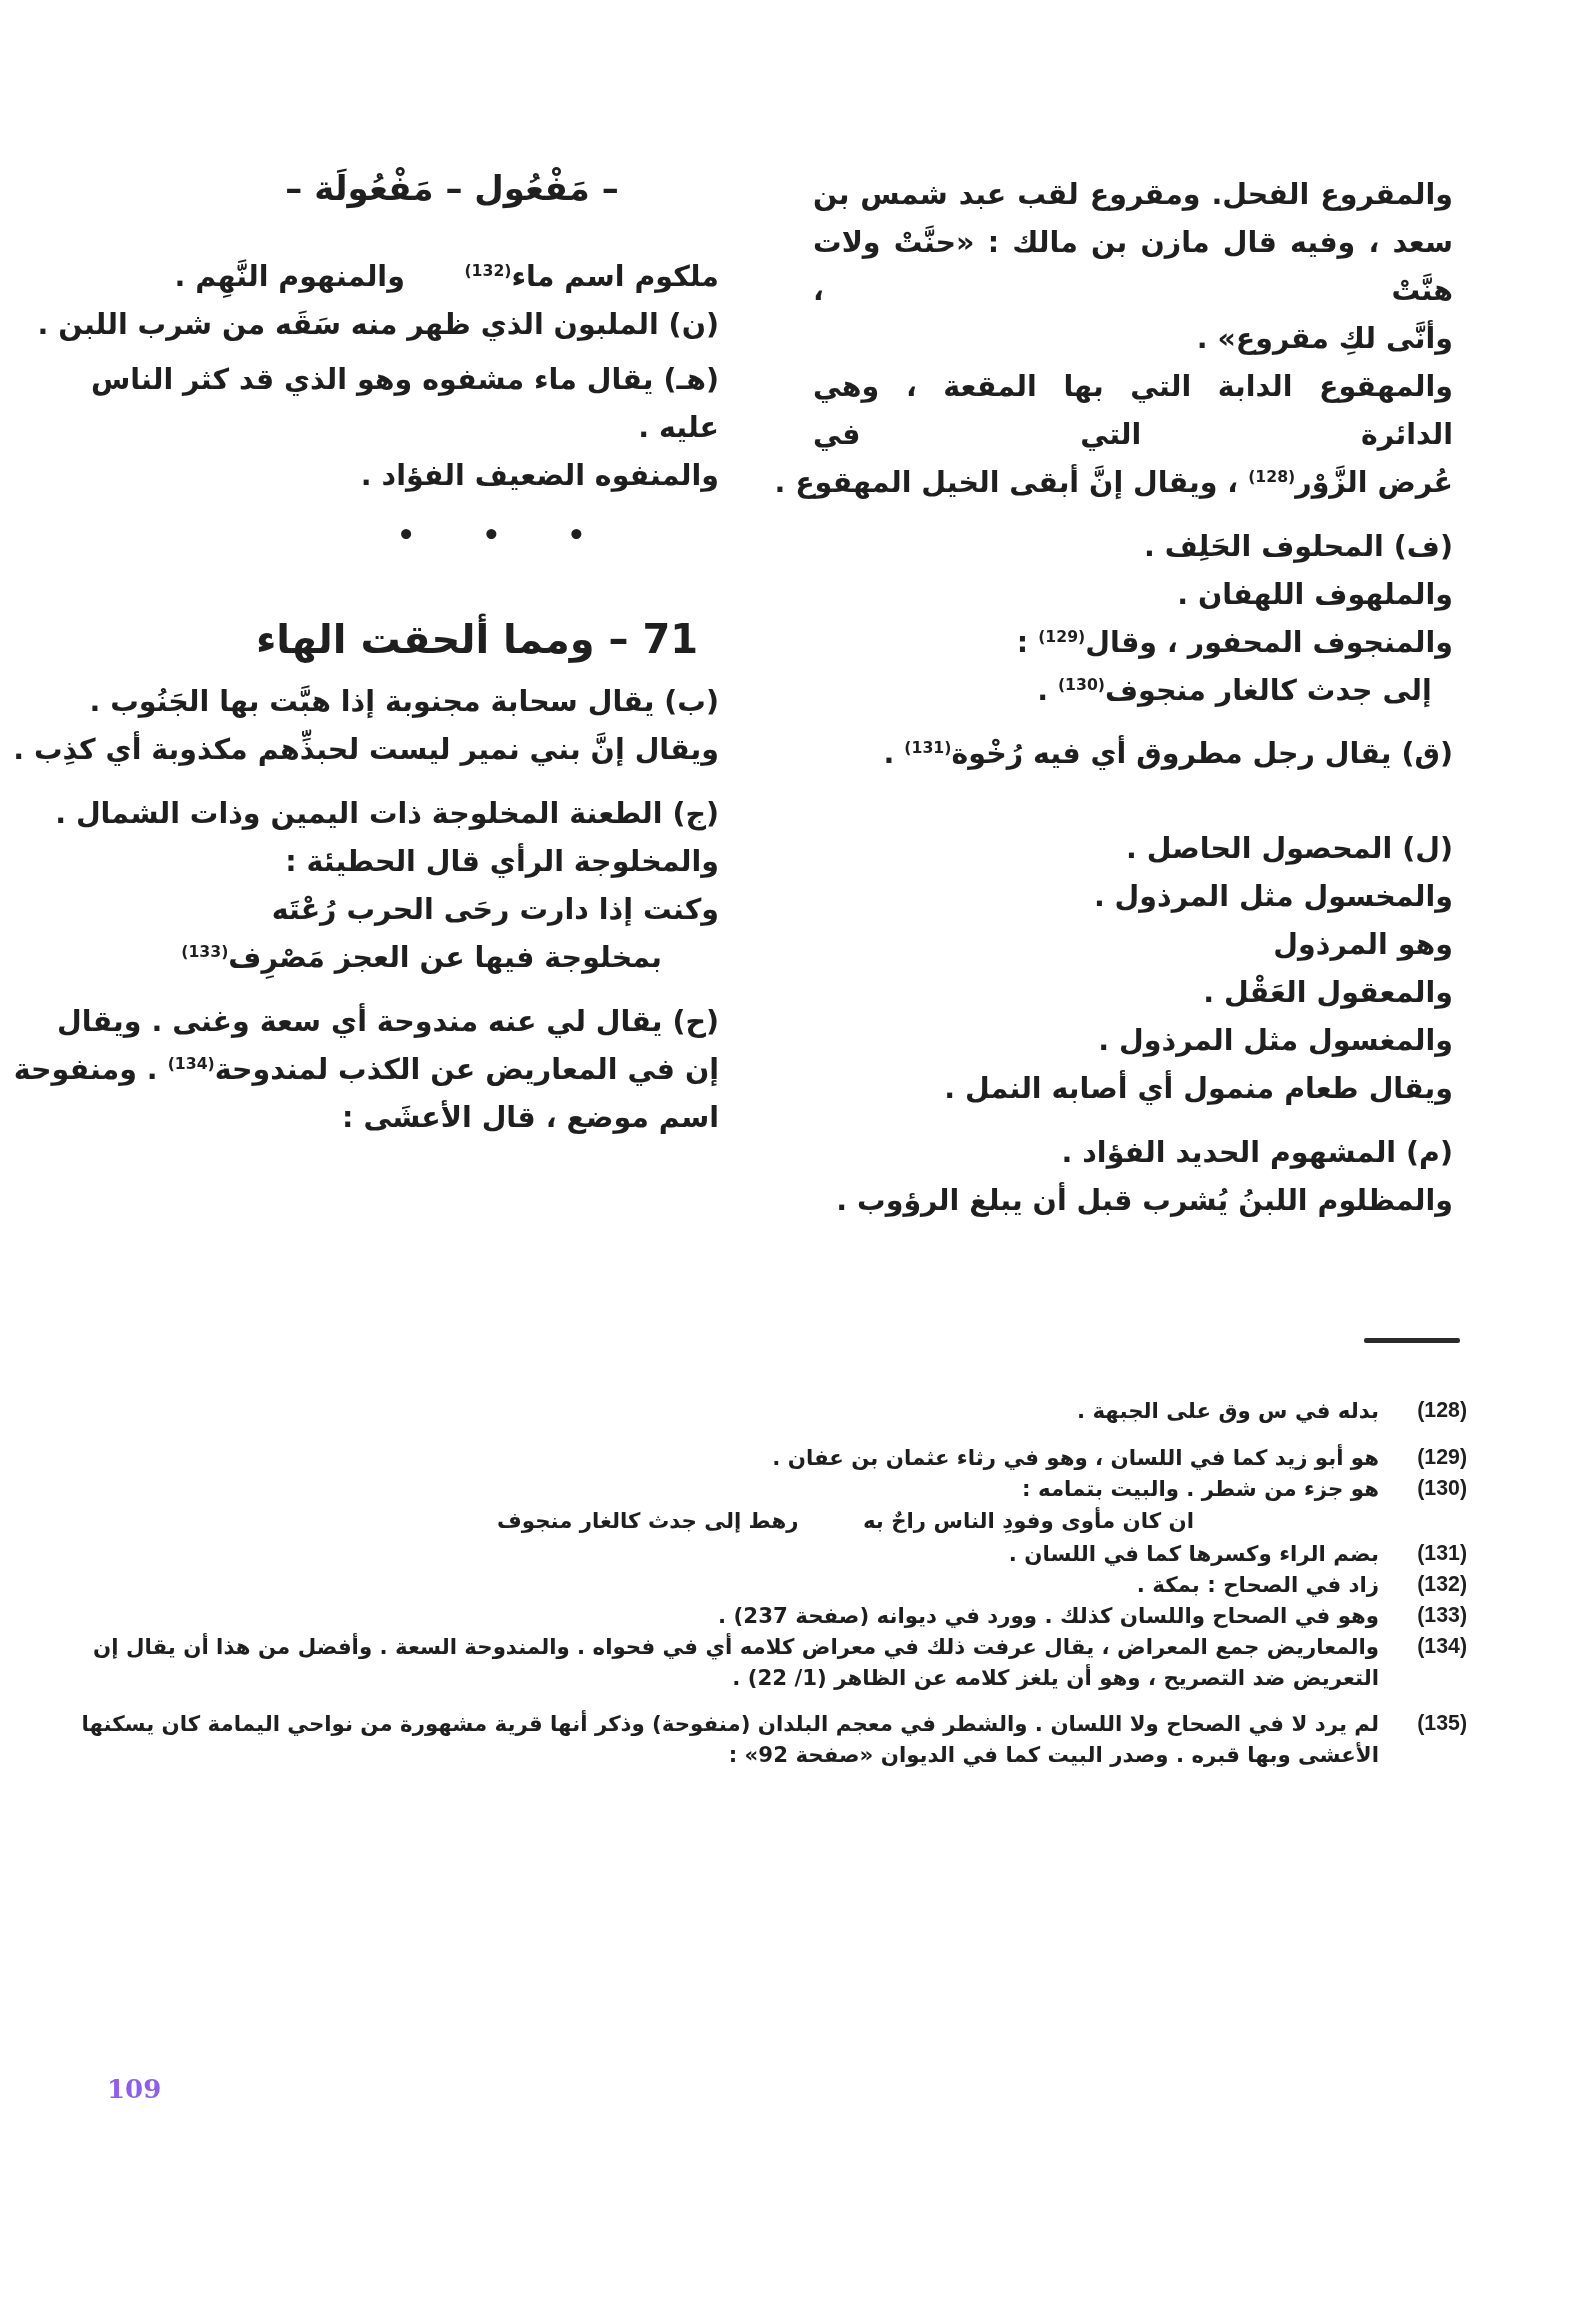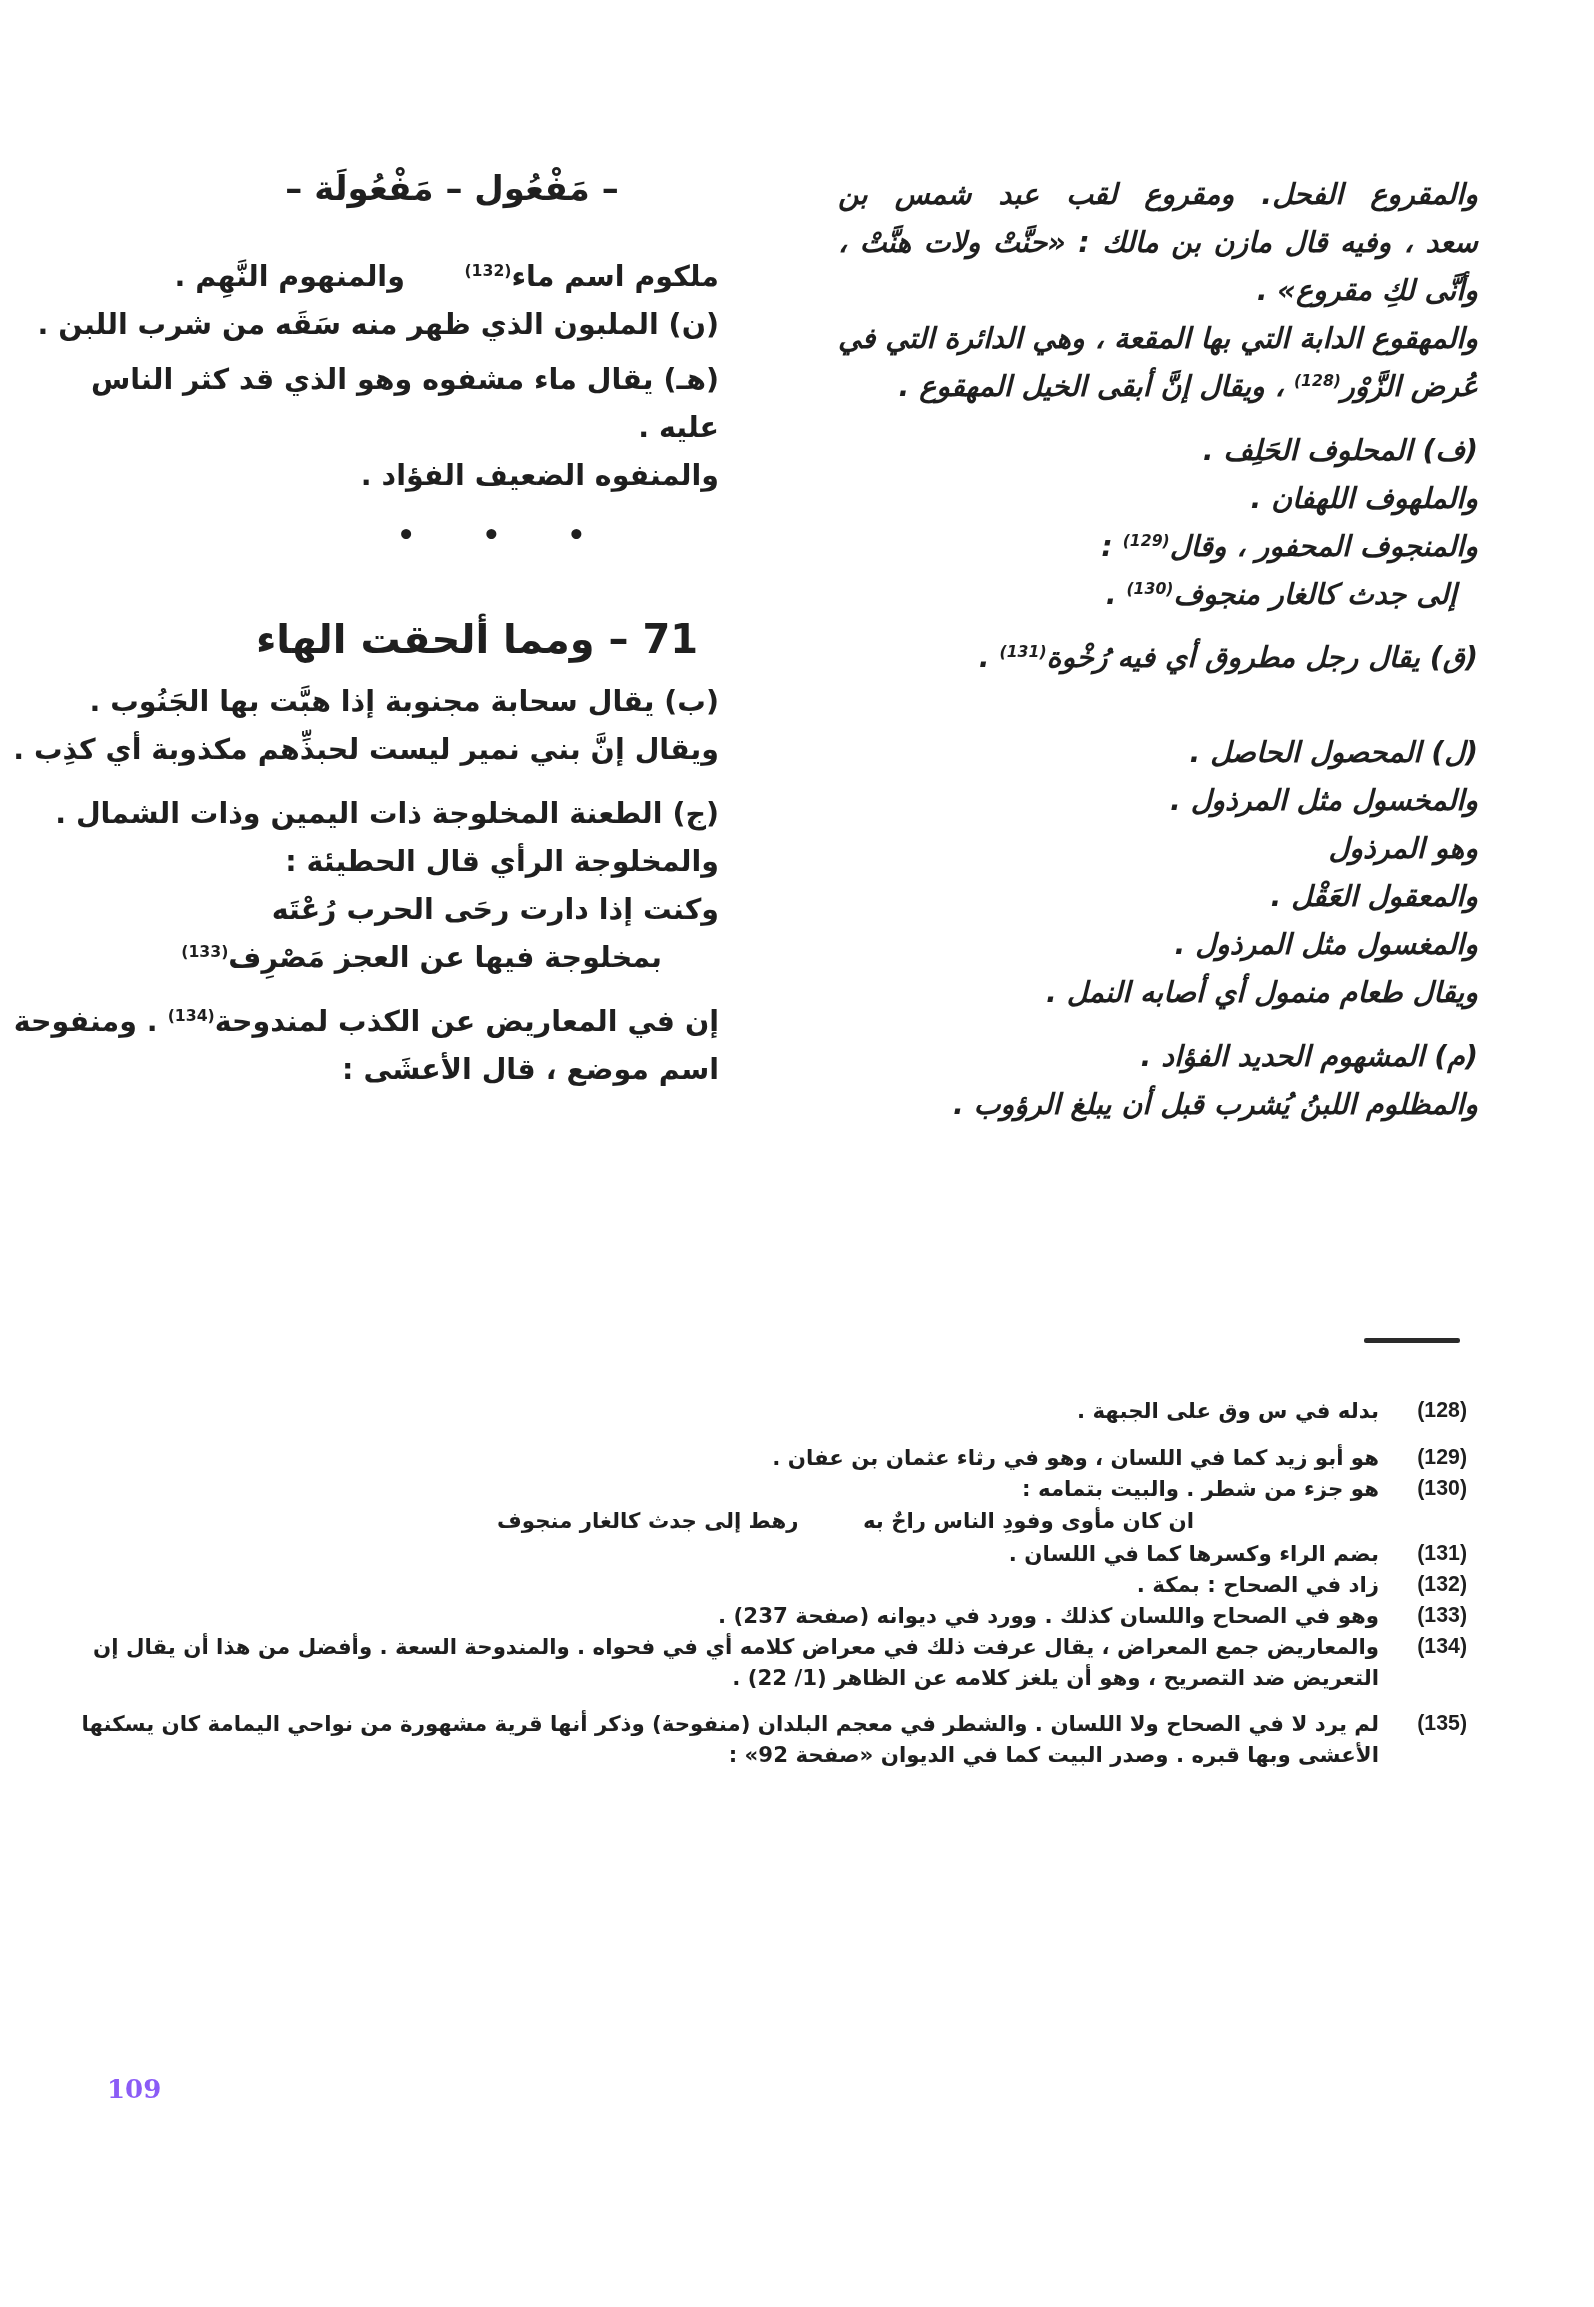--- a/index.html
+++ b/index.html
@@ -9,26 +9,25 @@
     position: relative;
     overflow: hidden;
     font-family: "DejaVu Sans", sans-serif;
     color: #1f1f1f;
   }
   .page { position: absolute; inset: 0; direction: rtl; }
 
   
   .col-right {
     position: absolute;
-    right: 117px;
+    right: 142px;
     top: 171px;
     width: 640px;
     direction: rtl;
     text-align: right;
-    font-style: italic;
   }
   
   .col-left {
     position: absolute;
     left: 107px;
     top: 160px;
     width: 612px;
     direction: rtl;
     text-align: right;
   }
@@ -239,20 +238,24 @@
     </div>
     <div class="line">والمخلوجة الرأي قال الحطيئة :</div>
     <div class="line">وكنت إذا دارت رحَى الحرب رُعْتَه</div>
     <div class="line verse">
       <span>بمخلوجة فيها عن العجز مَصْرِف</span><sup class="fn">(133)</sup>
     </div>
 
     <div class="gap"></div>
 
     <div class="line">
+      <span>(ح)</span>
+      <span>يقال لي عنه مندوحة أي سعة وغنى . ويقال</span>
+    </div>
+    <div class="line">
       <span>إن في المعاريض عن الكذب لمندوحة</span><sup class="fn">(134)</sup>
       <span>. ومنفوحة</span>
     </div>
     <div class="line">اسم موضع ، قال الأعشَى :</div>
   </div>
 
   <div class="rule"></div>
 
   <div class="footnotes">
     <div class="fn-row">

